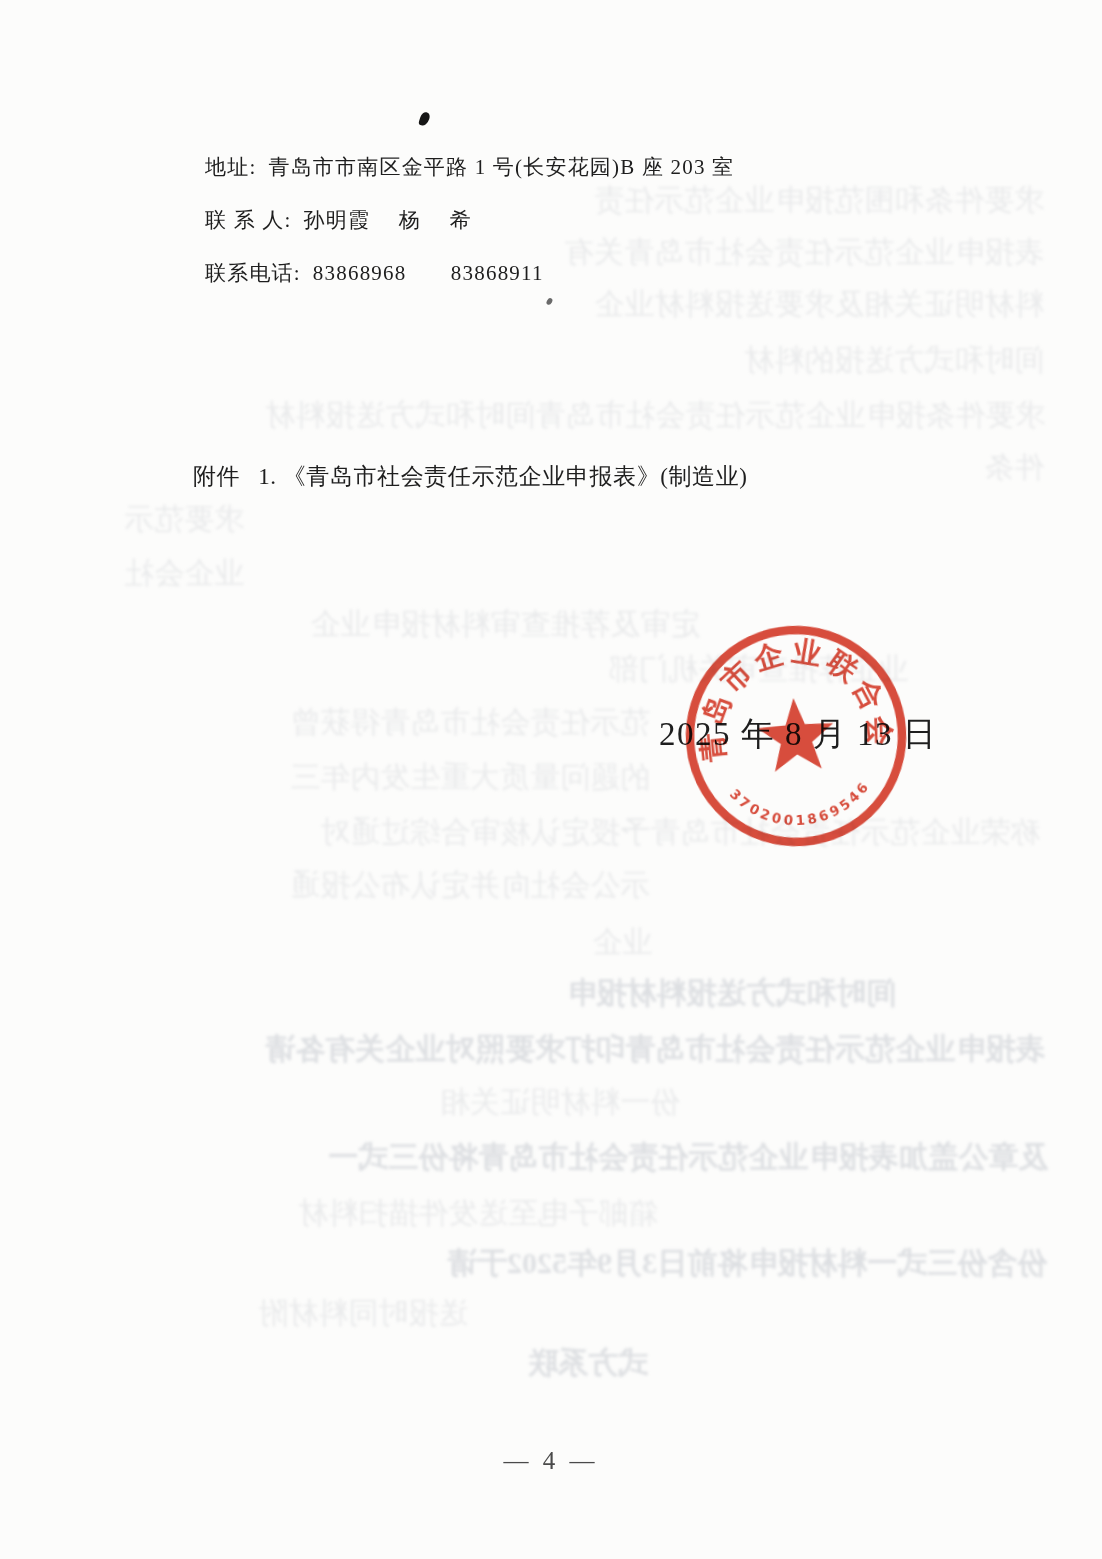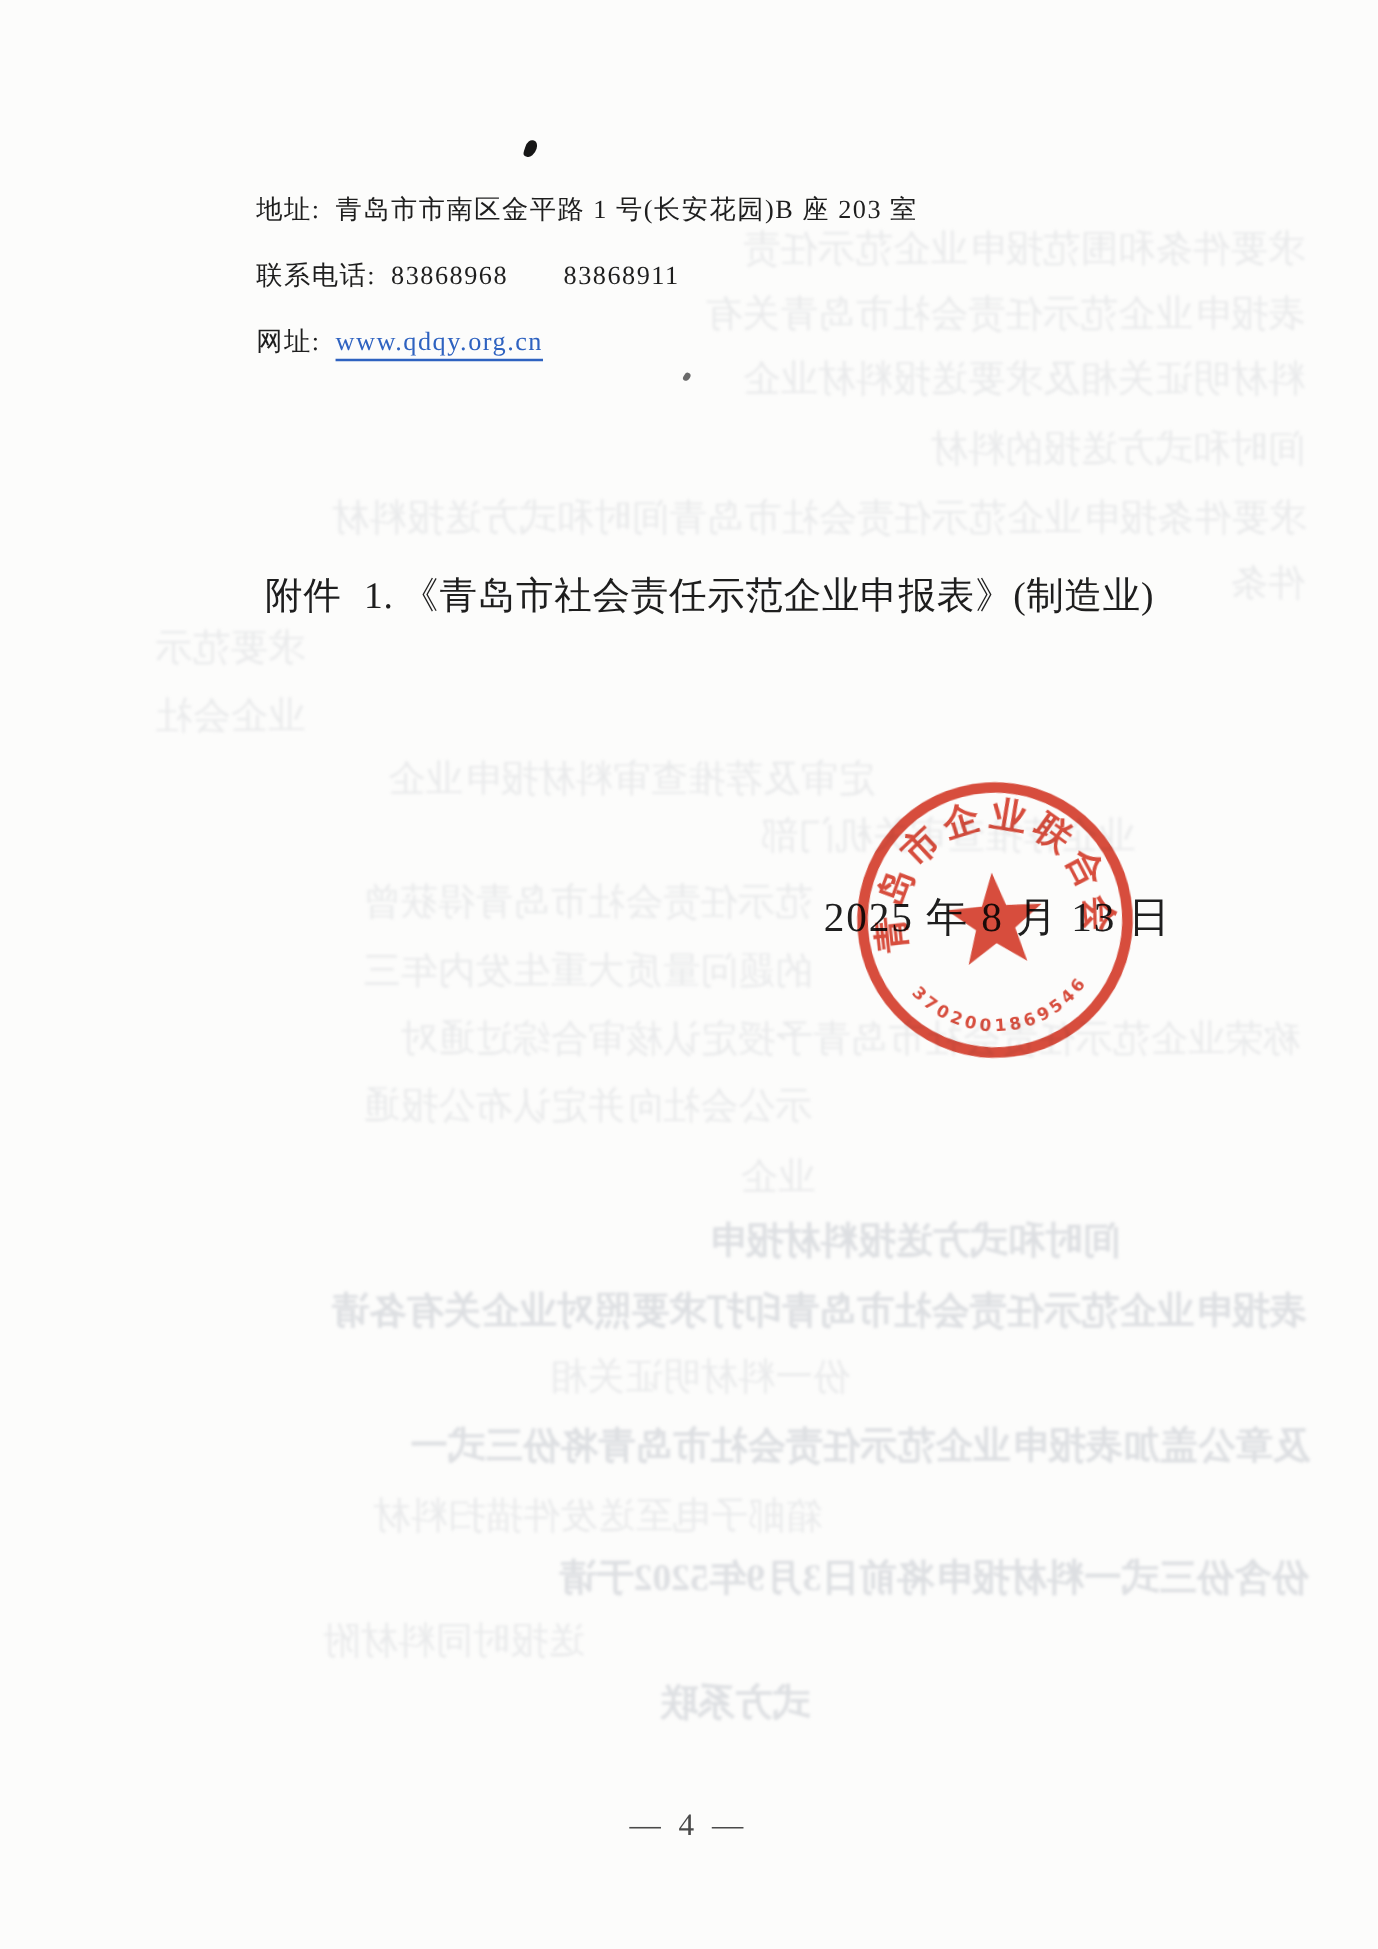--- a/index.html
+++ b/index.html
@@ -41,22 +41,22 @@
   .contact-row .label{margin-right:12px;}
   .weblink{
     color:var(--link-blue);
     text-decoration:underline;
     text-decoration-thickness:2px;
     text-underline-offset:7px;
     cursor:pointer;
   }
   
   .attachments{
-    position:absolute;left:212px;top:450px;
-    font-size:30px;letter-spacing:0.6px;
+    position:absolute;left:193px;top:450px;
+    font-size:23px;letter-spacing:0.6px;
   }
   .att-row{height:53px;line-height:53px;white-space:nowrap;}
   .att-row.indent{padding-left:84px;}
   .att-label{margin-right:18px;}
   .att-num{margin-right:6px;}
   
   .date-line{
     position:absolute;left:659px;top:712px;
     font-size:33px;letter-spacing:1.5px;
     white-space:nowrap;z-index:5;
@@ -137,24 +137,24 @@
     </div>
 
   <div class="stray-mark"></div>
   <div class="speck"></div>
 
   <div class="contact-block">
     <div class="contact-row">
       <span class="label">地址:</span><span>青岛市市南区金平路 1 号(长安花园)B 座 203 室</span>
     </div>
     <div class="contact-row">
-      <span class="label">联系电话:</span><span>83868968  83868911</span>
+      <span class="label">联 系 人:</span><span>孙明霞  杨  希</span>
     </div>
     <div class="contact-row">
-      <span class="label">网址:</span><span class="weblink">www.qdqy.org.cn</span>
+      <span class="label">联系电话:</span><span>83868968  83868911</span>
     </div>
   </div>
 
   <div class="attachments">
     <div class="att-row">
       <span class="att-label">附件</span><span class="att-num">1.</span><span>《青岛市社会责任示范企业申报表》(制造业)</span>
     </div>
   </div>
 
   <div class="date-line">2025 年 8 月 13 日</div>

